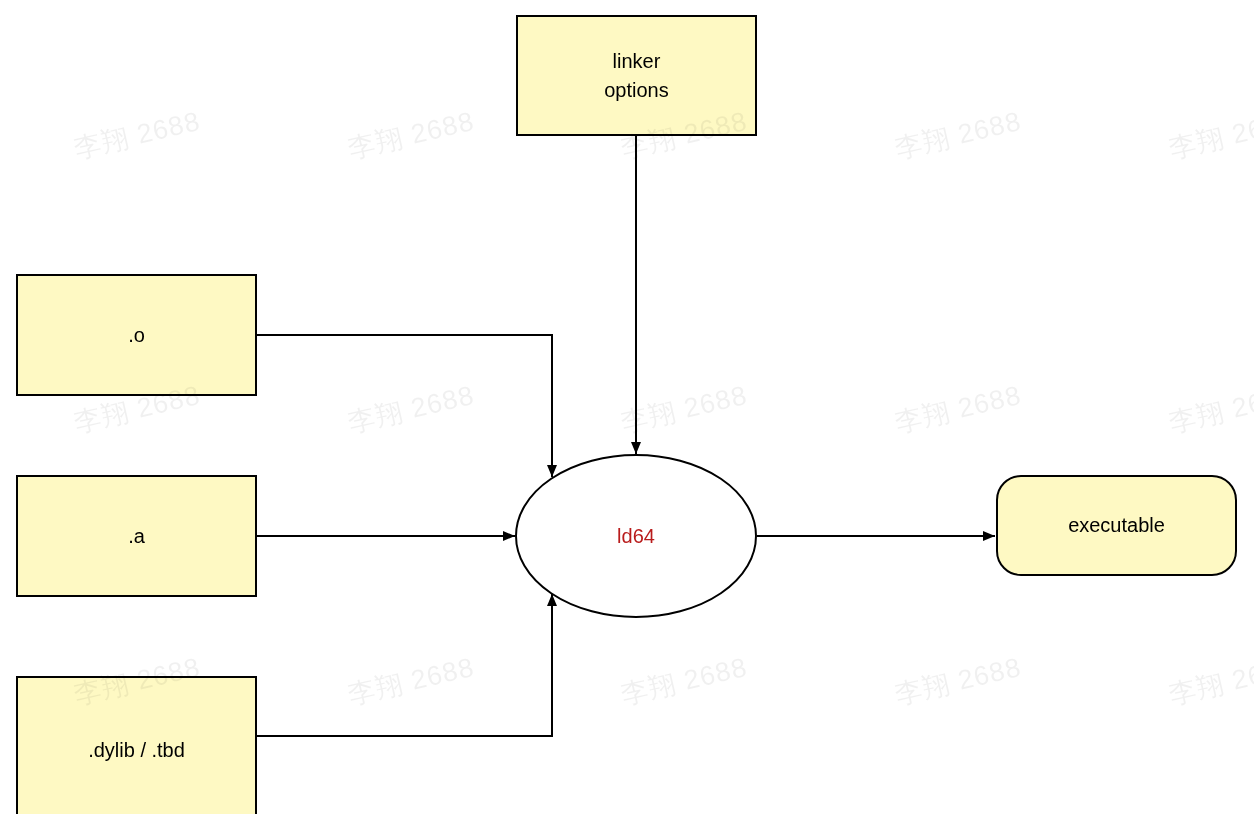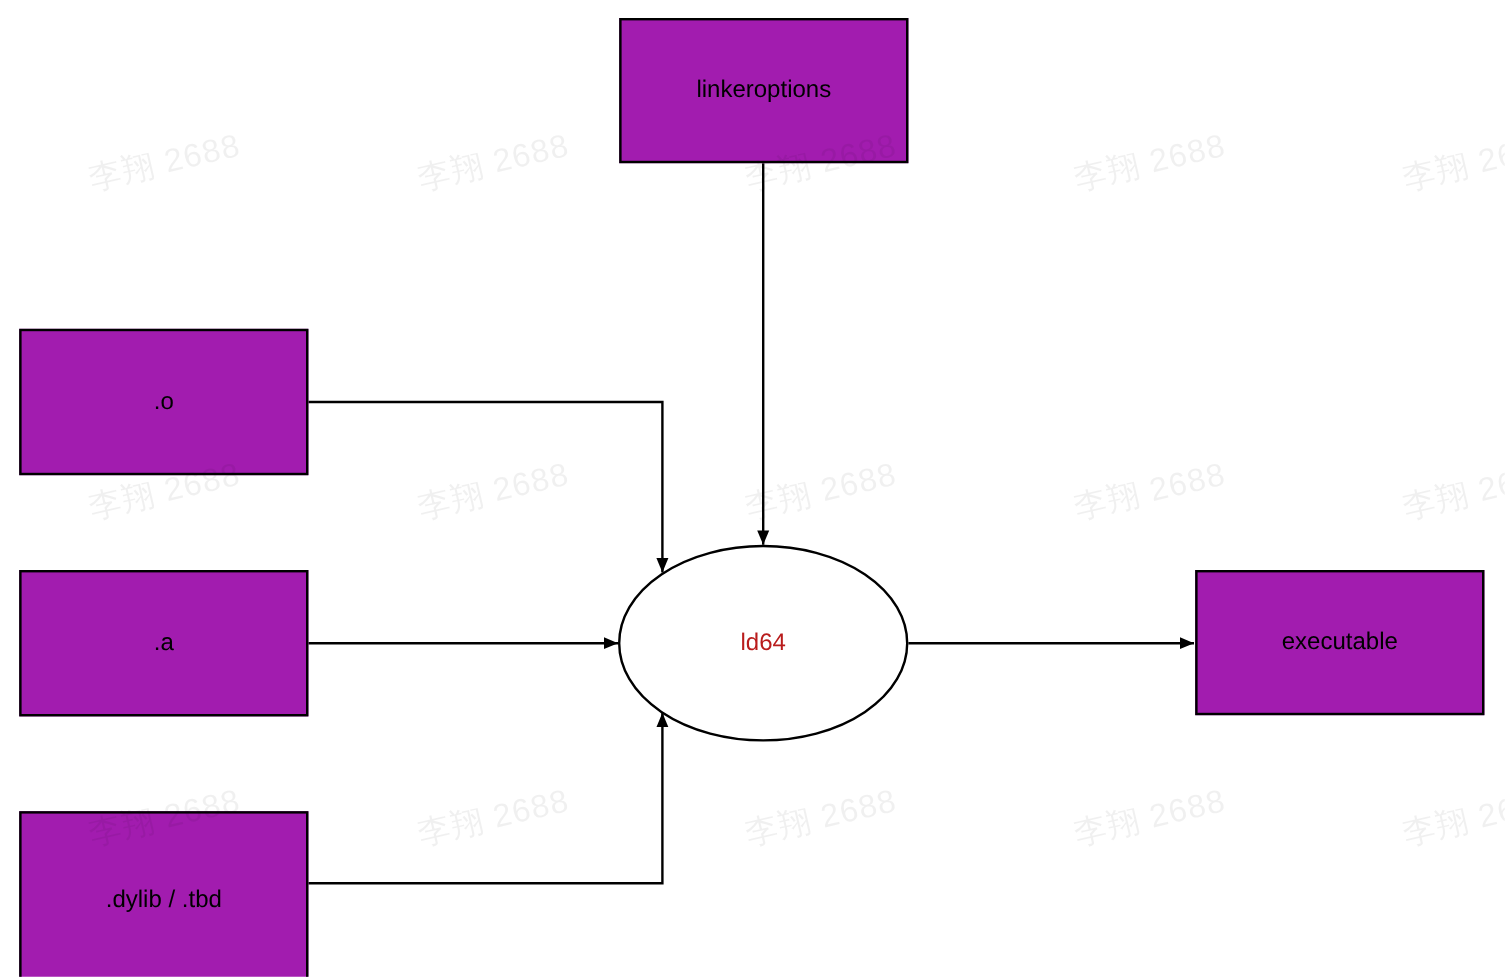--- a/index.html
+++ b/index.html
@@ -19,36 +19,36 @@
     inset: 0;
   }
   #svg-layer {
     position: absolute;
     left: 0;
     top: 0;
   }
   .node {
     position: absolute;
     box-sizing: border-box;
-    background: #a21caf;
+    background: #fef9c3;
     border: 2px solid #000000;
     color: #000000;
     font-size: 20px;
     line-height: 29px;
     text-align: center;
     display: flex;
-    flex-direction: row;
+    flex-direction: column;
     align-items: center;
     justify-content: center;
   }
   .node-linker-options { left: 516px; top: 15px;  width: 241px; height: 121px; }
   .node-o             { left: 16px;  top: 274px; width: 241px; height: 122px; }
   .node-a             { left: 16px;  top: 475px; width: 241px; height: 122px; }
   .node-dylib         { left: 16px;  top: 676px; width: 241px; height: 149px; }
-  .node-executable    { left: 996px; top: 475px; width: 241px; height: 121px; }
+  .node-executable    { left: 996px; top: 475px; width: 241px; height: 101px; border-radius: 25px; }
   .ellipse-label {
     position: absolute;
     left: 516px; top: 455px; width: 240px; height: 162px;
     color: #b91c1c;
     font-size: 20px;
     display: flex;
     align-items: center;
     justify-content: center;
     pointer-events: none;
   }

